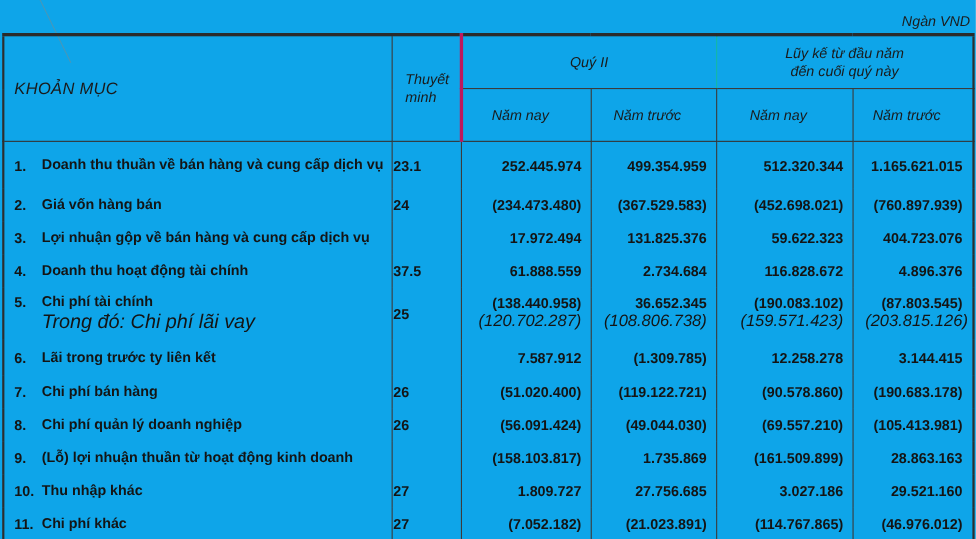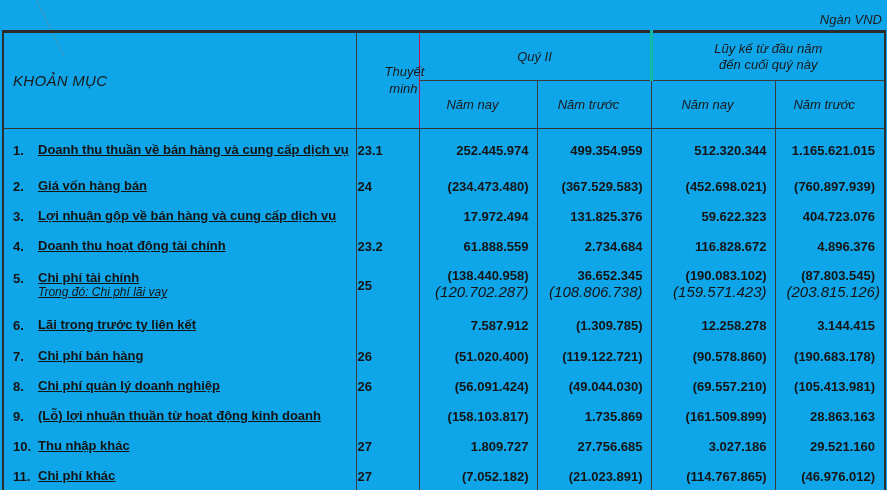--- a/index.html
+++ b/index.html
@@ -33,26 +33,26 @@
   }
   col.c1{width:353px}col.c2{width:63px}col.c3{width:118px}
   col.c4{width:114px}col.c5{width:124px}col.c6{width:110px}
 
   th{font-weight:normal;font-style:italic;font-size:13px;color:#1a1a1a;}
   .h-item{
     text-align:left;padding-left:9px;vertical-align:middle;
     border-right:1px solid #3b3b3b;font-size:15px;letter-spacing:.3px;
   }
   .h-note{
-    text-align:right;padding-left:28px;vertical-align:middle;
-    border-right:1px solid #be185d;line-height:1.25;
+    text-align:left;padding-left:12px;vertical-align:middle;
+    border-right:3px solid #be185d;line-height:1.25;
   }
   .h-group{
     text-align:center;vertical-align:middle;height:45px;
-    border-bottom:1px solid #3b3b3b;border-right:3px solid #14b8a6;
+    border-bottom:1px solid #3b3b3b;border-right:1px solid #14b8a6;
     line-height:1.2;
   }
   .h-group.last{border-right:none;}
   .h-sub{
     text-align:center;padding-right:12px;vertical-align:middle;height:45px;
     border-right:1px solid #3b3b3b;border-bottom:1.5px solid #333;
   }
   .h-sub.last{border-right:none;}
   .h-item,.h-note{border-bottom:1.5px solid #333;}
 
@@ -67,22 +67,22 @@
     text-align:right;padding-right:8px;border-right:1px solid #3b3b3b;
     font-weight:700;white-space:nowrap;padding-left:11px;
   }
   .c-num.last{border-right:none;padding-right:9px;}
   tr.rh40 td{height:40px;}
   tr.rh28 td{height:28px;}
   tr.rh30 td{height:30px;}
   tr.rh46 td{height:46px;}
   .item-flex{display:flex;align-items:flex-start;}
   .no{display:inline-block;width:25px;font-weight:700;flex:none;}
-  .lbl{font-weight:700;line-height:1.1;text-decoration:underline;}
-  .sub-lbl{display:block;font-weight:400;font-style:italic;font-size:12px;margin-top:1px;}
+  .lbl{font-weight:700;line-height:1.1;}
+  .sub-lbl{display:block;font-weight:400;font-style:italic;font-size:18px;margin-top:1px;}
   .v{line-height:1.1;}
   .v-sub{font-weight:400;font-style:italic;font-size:15px;line-height:1.1;margin-top:1px;}
 </style>
 </head>
 <body>
 
 <div class="page">
   <div class="scan-line"></div>
   <div class="unit-label">Ngàn VND</div>
 
@@ -152,21 +152,21 @@
         <td class="c-num">59.622.323</td>
         <td class="c-num last">404.723.076</td>
       </tr>
       <tr class="rh28">
         <td class="c-item">
             <div class="item-flex">
               <span class="no">4.</span>
               <span class="lbl">Doanh thu hoạt động tài chính</span>
             </div>
           </td>
-        <td class="c-note">23.2</td>
+        <td class="c-note">37.5</td>
         <td class="c-num">61.888.559</td>
         <td class="c-num">2.734.684</td>
         <td class="c-num">116.828.672</td>
         <td class="c-num last">4.896.376</td>
       </tr>
       <tr class="rh46">
         <td class="c-item">
           <div class="item-flex">
               <span class="no">5.</span>
             <span class="lbl"><span>Chi phí tài chính</span>

